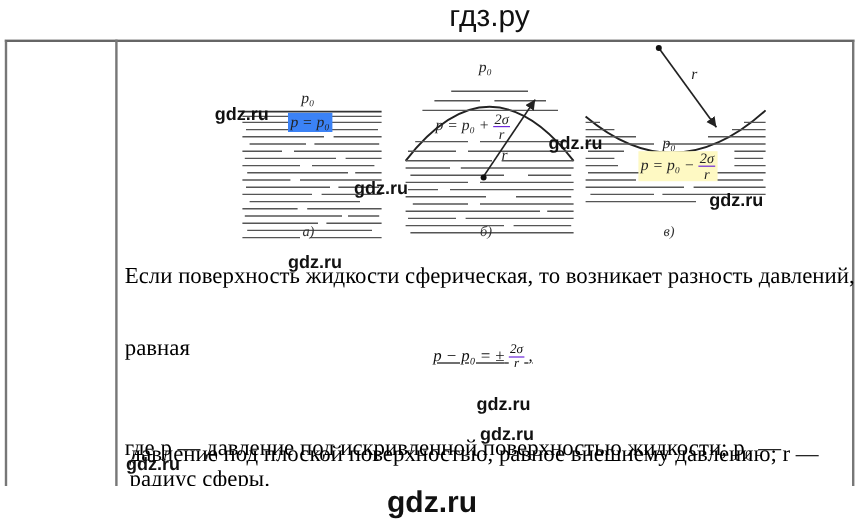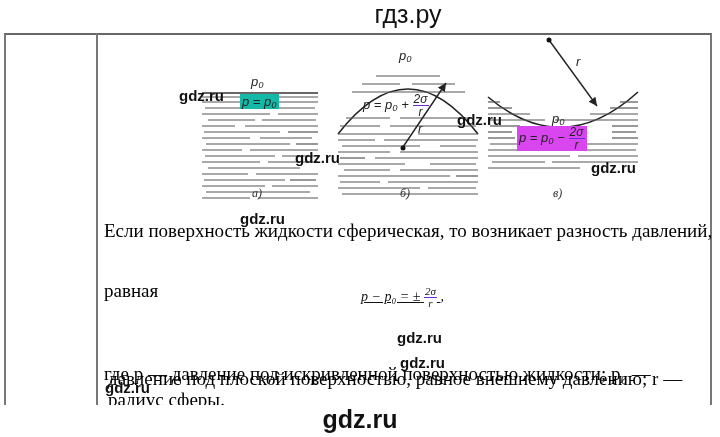--- a/index.html
+++ b/index.html
@@ -3,21 +3,21 @@
 <meta charset="utf-8">
 <style>
   html, body { margin: 0; padding: 0; background: #ffffff; }
   body { width: 720px; height: 437px; position: relative; overflow: hidden; font-family: "Liberation Serif", serif; color: #111; }
   .site-title { position: absolute; top: 0; left: 0; width: 720px; text-align: center; font-family: "Liberation Sans", sans-serif; font-weight: normal; font-size: 25px; line-height: 28px; color: #111; padding-left: 48px; }
   .footer-title { position: absolute; top: 404px; left: 0; width: 720px; text-align: center; font-family: "Liberation Sans", sans-serif; font-weight: bold; font-size: 25px; line-height: 30px; color: #111; }
   .table-frame { position: absolute; left: 4px; top: 33px; width: 708px; height: 372px; border-top: 2px solid #666; border-left: 2px solid #777; border-right: 2px solid #777; box-sizing: border-box; }
   .col-divider { position: absolute; left: 96px; top: 33px; width: 2px; height: 372px; background: #777; }
   .figure { position: absolute; left: 150px; top: 36px; width: 500px; height: 172px; }
   .fig-caption { position: absolute; font-family: "Liberation Serif", serif; font-style: italic; font-size: 12px; color: #333; }
-  .fig-label { position: absolute; font-family: Liberation Sans, sans-serif; font-style: italic; font-size: 13px; color: #222; white-space: nowrap; }
+  .fig-label { position: absolute; font-family: Liberation Serif, serif; font-style: italic; font-size: 13px; color: #222; white-space: nowrap; }
   .frac { display: inline-block; vertical-align: middle; text-align: center; line-height: 12px; font-size: 12px; }
   .frac .num { display: block; border-bottom: 1px solid #6d28d9; padding: 0 1px; }
   .frac .den { display: block; }
   .watermark { position: absolute; font-family: "Liberation Sans", sans-serif; font-weight: bold; font-size: 15px; color: #111; line-height: 16px; }
   .body-text { position: absolute; left: 104px; font-size: 19px; line-height: 24px; color: #000000; white-space: nowrap; }
   .formula { position: absolute; left: 361px; top: 286px; font-size: 14px; font-style: italic; white-space: nowrap; text-decoration: underline; }
   .formula .frac { font-size: 11px; line-height: 11px; }
 </style>
 </head>
 <body>
@@ -138,36 +138,36 @@
           <line x1="402" y1="126" x2="488" y2="126"></line>
         <line x1="338" y1="132" x2="430" y2="132"></line>
       </g>
       <line x1="399" y1="4" x2="447" y2="70" stroke="#222" stroke-width="1.4" marker-end="url(#arr)"></line>
       <circle cx="399" cy="4" r="2.5" fill="#111"></circle>
     </g>
   </svg>
 
   
   <span class="fig-label" style="left:101px;top:38px;">p₀</span>
-  <span class="fig-label" style="left:90px;top:58px;background:#14b8a6;padding:0 2px;">p = p₀</span>
+  <span class="fig-label" style="left:90px;top:58px;background:#3b82f6;padding:0 2px;">p = p₀</span>
   <span class="fig-caption" style="left:102px;top:150px;">а)</span>
 
   
   <span class="fig-label" style="left:249px;top:12px;">p₀</span>
   <span class="fig-label" style="left:213px;top:57px;">
     <span>p = p₀ +</span>
     <span class="frac"><span class="num">2σ</span><span class="den">r</span></span>
   </span>
   <span class="fig-label" style="left:268px;top:85px;">r</span>
   <span class="fig-caption" style="left:250px;top:150px;">б)</span>
 
   
   <span class="fig-label" style="left:426px;top:18px;">r</span>
   <span class="fig-label" style="left:402px;top:75px;">p₀</span>
-  <span class="fig-label" style="left:367px;top:90px;background:#d946ef;padding:0 2px;">
+  <span class="fig-label" style="left:382px;top:90px;background:#fef9c3;padding:0 2px;">
     <span>p = p₀ −</span>
     <span class="frac"><span class="num">2σ</span><span class="den">r</span></span>
   </span>
   <span class="fig-caption" style="left:403px;top:150px;">в)</span>
 </div>
 
 <div class="body-text" style="top:219px;">Если поверхность жидкости сферическая, то возникает разность давлений,</div>
 <div class="body-text" style="top:243px;margin-top:36px;">равная</div>
 
 <div class="formula">

